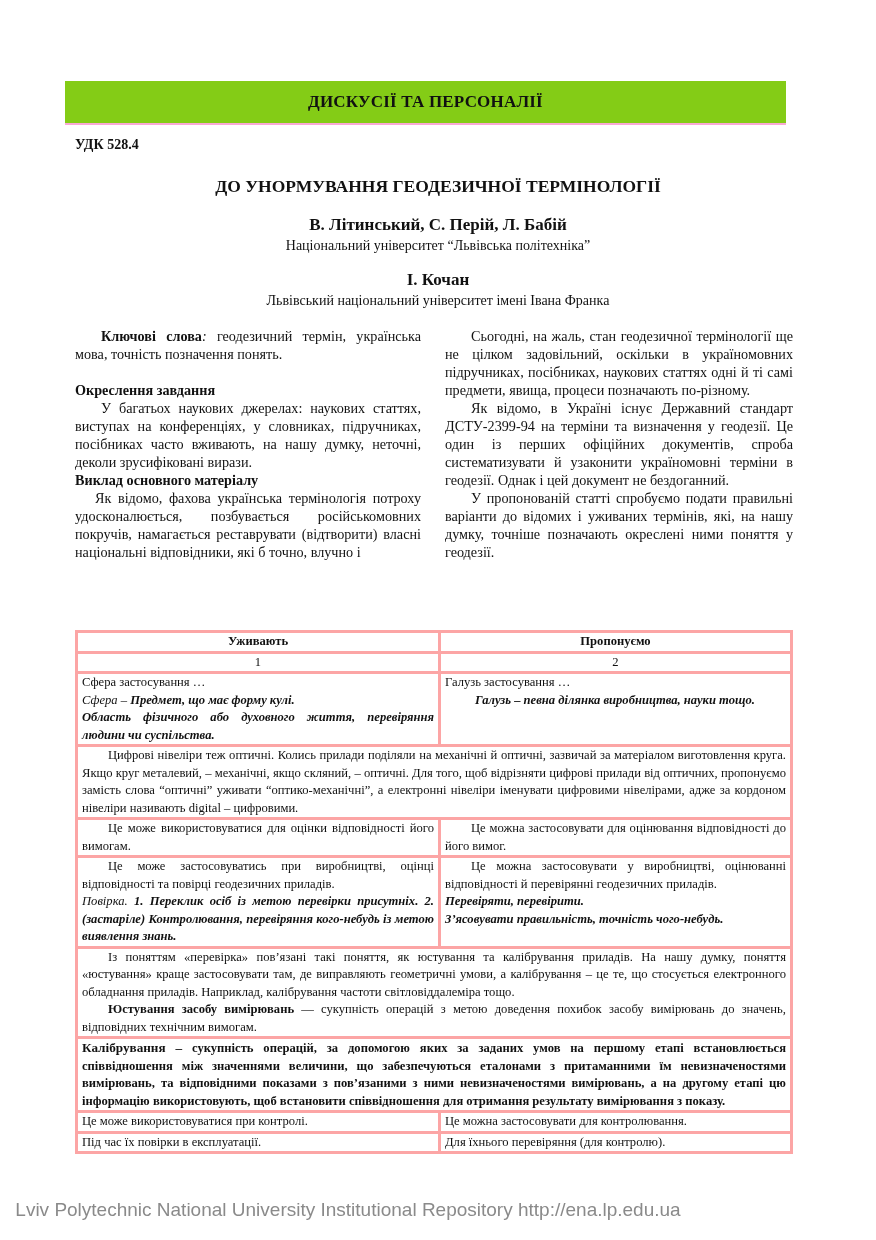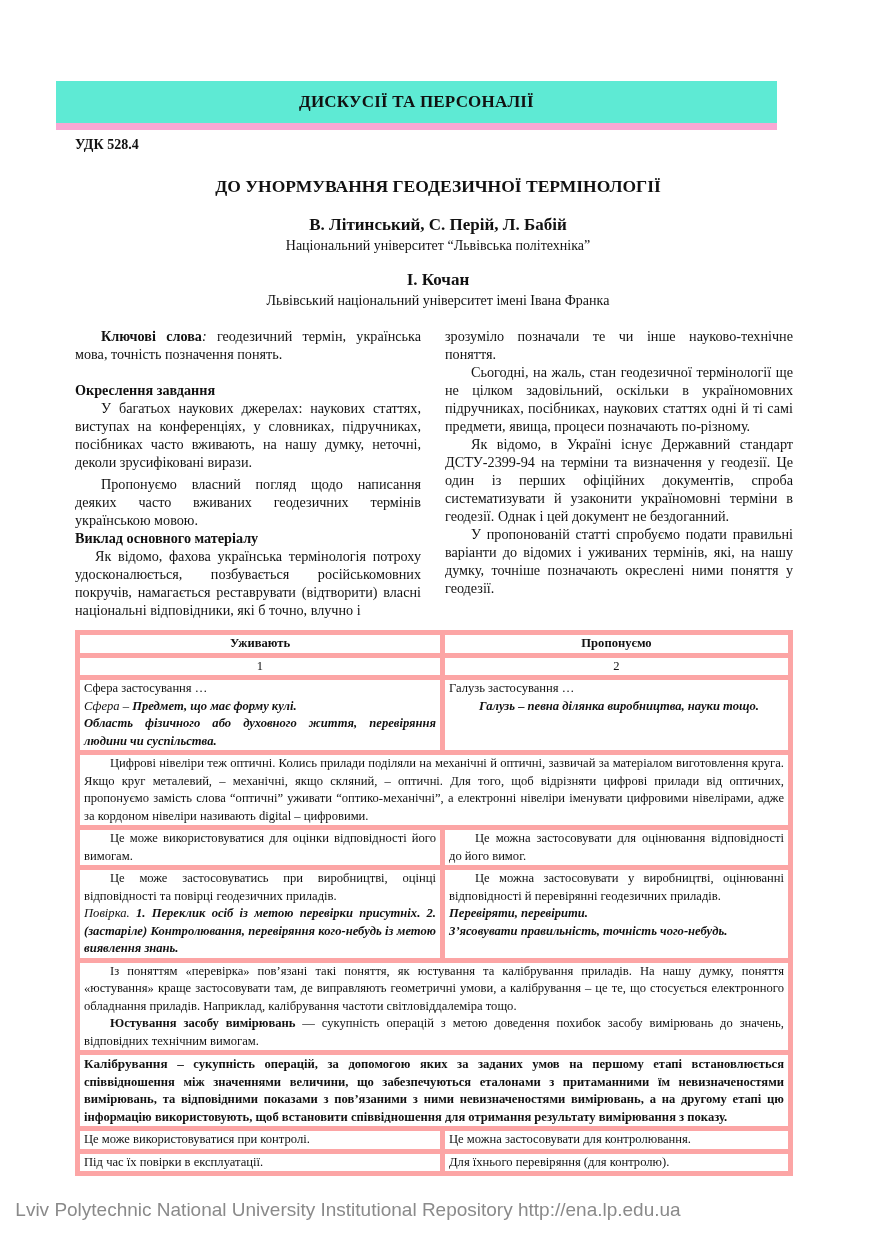--- a/index.html
+++ b/index.html
@@ -1,36 +1,36 @@
 <!DOCTYPE html>
 <html><head>
 <meta charset="utf-8">
 <style>
   html, body { margin: 0; padding: 0; background: #ffffff; }
   body { width: 876px; height: 1240px; position: relative; overflow: hidden;
          font-family: "Liberation Serif", "DejaVu Serif", serif; color: #111; }
-  .banner { position: absolute; left: 56px; top: 81px; width: 721px; height: 42px;
-            background: #5eead4; border-bottom: 7px solid #f9a8d4; display: flex;
+  .banner { position: absolute; left: 65px; top: 81px; width: 721px; height: 42px;
+            background: #84cc16; border-bottom: 2px solid #f9a8d4; display: flex;
             align-items: center; justify-content: center; }
   .banner span { font-weight: bold; font-size: 17px; color: #111; letter-spacing: 0.2px; }
   .udk { position: absolute; left: 75px; top: 137px; font-weight: bold; font-size: 14px; }
   .title { position: absolute; left: 0; width: 876px; top: 176px; text-align: center;
            font-weight: bold; font-size: 17.5px; }
   .authors { position: absolute; left: 0; width: 876px; text-align: center; font-weight: bold; font-size: 17px; }
   .affil { position: absolute; left: 0; width: 876px; text-align: center; font-size: 14px; }
   .col { position: absolute; top: 327px; font-size: 14.2px; line-height: 18px; text-align: justify; }
   .col.left { left: 75px; width: 346px; }
   .col.right { left: 445px; width: 348px; }
   .col p { margin: 0; text-indent: 26px; }
   .col p.noindent { text-indent: 0; }
   .col h3 { margin: 0; font-size: 14.2px; font-weight: bold; }
   .gap { height: 18px; }
   table.terms { position: absolute; left: 75px; top: 630px; width: 718px; border-collapse: collapse;
                 font-size: 12.6px; line-height: 17.5px; }
-  table.terms td { border: 5px solid #fca5a5; padding: 0 4px; vertical-align: top; text-align: justify; }
+  table.terms td { border: 3px solid #fca5a5; padding: 0 4px; vertical-align: top; text-align: justify; }
   table.terms td.c1 { width: 352px; }
   .center { text-align: center !important; }
   .b { font-weight: bold; }
   .i { font-style: italic; }
   .ind { text-indent: 26px; }
   .line { display: block; }
   tr.thick td { border-top: 2px solid #333; }
   .footer { position: absolute; left: 0; width: 696px; top: 1199px; text-align: center;
             font-family: "Liberation Sans", "DejaVu Sans", sans-serif; font-size: 19px; color: #8a8a8a; }
 </style>
@@ -50,27 +50,25 @@
 <div class="authors" style="top:270px;">І. Кочан</div>
 <div class="affil" style="top:293px;">Львівський національний університет імені Івана Франка</div>
 
 <div class="col left">
   <p>
     <span class="b">Ключові слова</span><span class="i">:</span><span> геодезичний термін, українська мова, точність позначення понять.</span>
   </p>
   <div class="gap"></div>
   <h3>Окреслення завдання</h3>
   <p>У багатьох наукових джерелах: наукових статтях, виступах на конференціях, у словниках, підручниках, посібниках часто вживають, на нашу думку, неточні, деколи зрусифіковані вирази.</p>
-  <p style="margin-top:4px;">Пропонуємо власний погляд щодо написання деяких часто вживаних геодезичних термінів українською мовою.</p>
   <h3>Виклад основного матеріалу</h3>
   <p style="text-indent:20px;">Як відомо, фахова українська термінологія потроху удосконалюється, позбувається російськомовних покручів, намагається реставрувати (відтворити) власні національні відповідники, які б точно, влучно і</p>
 </div>
 
 <div class="col right">
-  <p class="noindent">зрозуміло позначали те чи інше науково-технічне поняття.</p>
   <p>Сьогодні, на жаль, стан геодезичної термінології ще не цілком задовільний, оскільки в україномовних підручниках, посібниках, наукових статтях одні й ті самі предмети, явища, процеси позначають по-різному.</p>
   <p>Як відомо, в Україні існує Державний стандарт ДСТУ-2399-94 на терміни та визначення у геодезії. Це один із перших офіційних документів, спроба систематизувати й узаконити україномовні терміни в геодезії. Однак і цей документ не бездоганний.</p>
   <p>У пропонованій статті спробуємо подати правильні варіанти до відомих і уживаних термінів, які, на нашу думку, точніше позначають окреслені ними поняття у геодезії.</p>
 </div>
 
 <table class="terms">
   <tbody>
       <tr>
     <td class="c1 center b">Уживають</td>
     <td class="center b">Пропонуємо</td>

